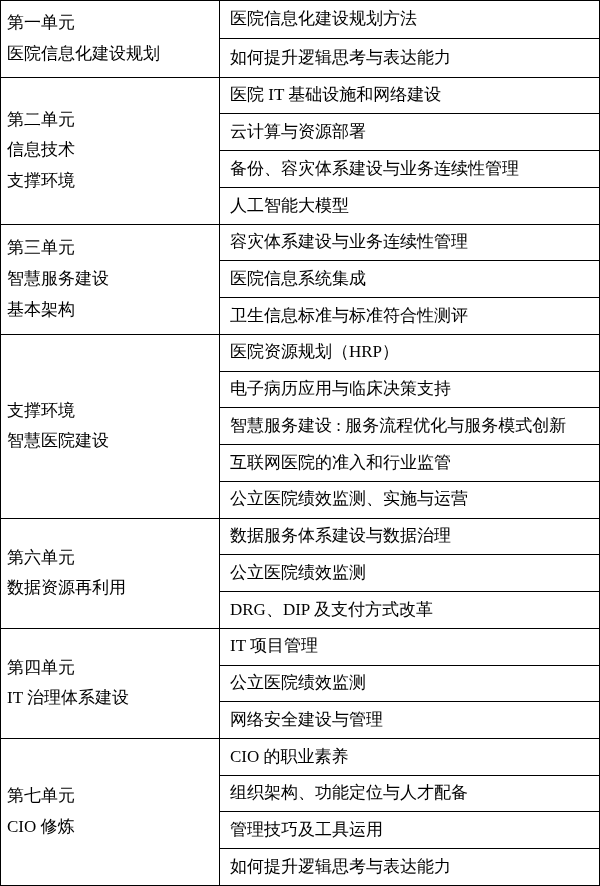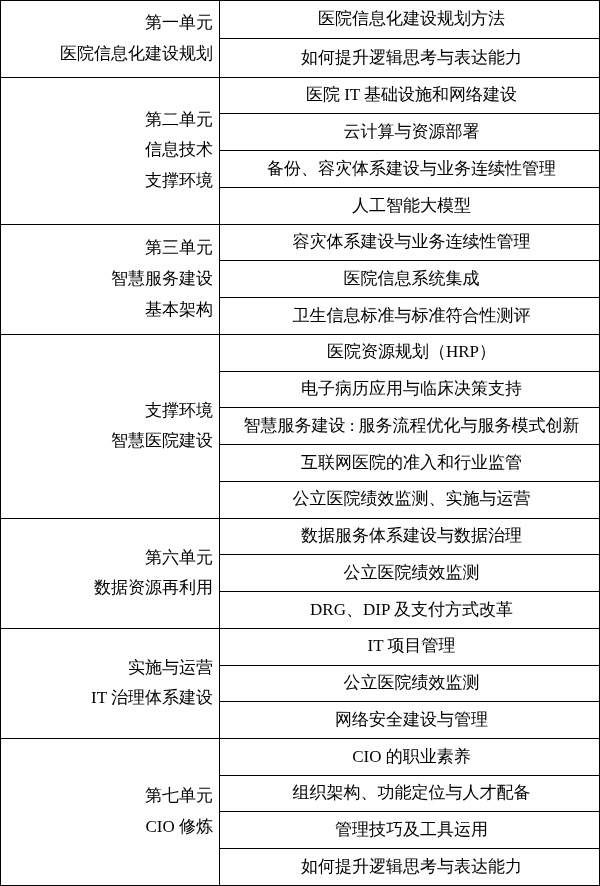--- a/index.html
+++ b/index.html
@@ -21,29 +21,29 @@
   }
   .curriculum-table td {
     border: 1px solid #000000;
     font-size: 17px;
     line-height: 1.45;
     padding: 4px 6px;
     vertical-align: middle;
   }
   td.unit-cell {
     width: 206px;
-    text-align: right;
+    text-align: left;
     white-space: normal;
   }
   td.unit-cell .unit-line {
     display: block;
     padding: 3px 0;
   }
   td.topic-cell {
-    text-align: center;
+    text-align: left;
     padding-left: 10px;
     padding-right: 6px;
   }
   
   .curriculum-table {
     border: 1px solid #000000;
   }
 </style>
 </head>
 <body>
@@ -118,21 +118,21 @@
         <td class="topic-cell">数据服务体系建设与数据治理</td>
       </tr>
       <tr>
         <td class="topic-cell">公立医院绩效监测</td>
       </tr>
       <tr>
         <td class="topic-cell">DRG、DIP 及支付方式改革</td>
       </tr>
       <tr>
         <td class="unit-cell" rowspan="3">
-          <span class="unit-line">实施与运营</span>
+          <span class="unit-line">第四单元</span>
           <span class="unit-line">IT 治理体系建设</span>
         </td>
         <td class="topic-cell">IT 项目管理</td>
       </tr>
       <tr>
         <td class="topic-cell">公立医院绩效监测</td>
       </tr>
       <tr>
         <td class="topic-cell">网络安全建设与管理</td>
       </tr>

